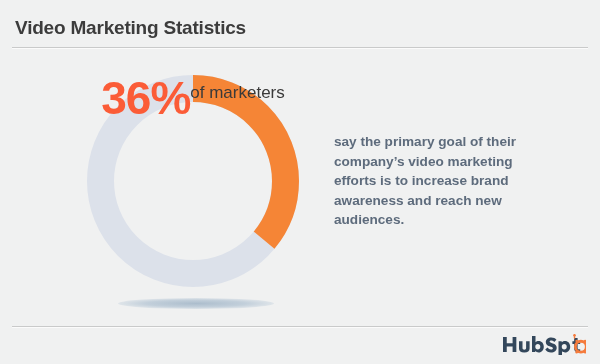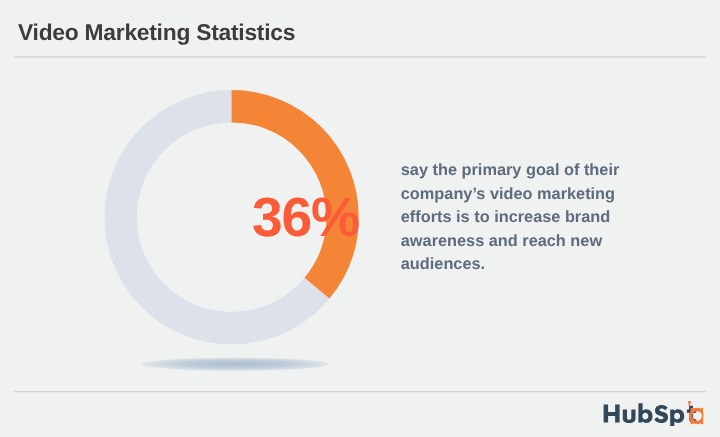--- a/index.html
+++ b/index.html
@@ -57,22 +57,22 @@
     width: 212px;
     height: 212px;
   }
   #donut-center {
     position: absolute;
     left: 0;
     top: 0;
     width: 212px;
     height: 212px;
     display: flex;
-    flex-direction: column;
-    align-items: flex-end;
+    flex-direction: row;
+    align-items: flex-start;
     justify-content: center;
     pointer-events: none;
   }
   #pct-value {
     font-size: 46px;
     font-weight: bold;
     color: #fb5c37;
     line-height: 1;
     letter-spacing: -1px;
   }
@@ -133,20 +133,21 @@
   <div id="chart-area">
     <svg id="donut-svg" viewBox="0 0 212 212">
 
       <circle cx="106" cy="106" r="92.5" fill="none" stroke="#DCE1EA" stroke-width="27"></circle>
 
       <circle id="donut-value-arc" cx="106" cy="106" r="92.5" fill="none" stroke="#F58536" stroke-width="27" stroke-dasharray="209.23 371.96" transform="rotate(-90 106 106)"></circle>
     </svg>
 
     <div id="donut-center">
       <div id="pct-value">36%</div>
+      <div id="pct-label">of marketers</div>
     </div>
   </div>
 
   <div id="donut-shadow"></div>
 
   <div id="body-copy">say the primary goal of their company’s video marketing efforts is to increase brand awareness and reach new audiences.</div>
 
   <div class="rule" id="rule-bottom"></div>
 
   <div id="hubspot-logo">

